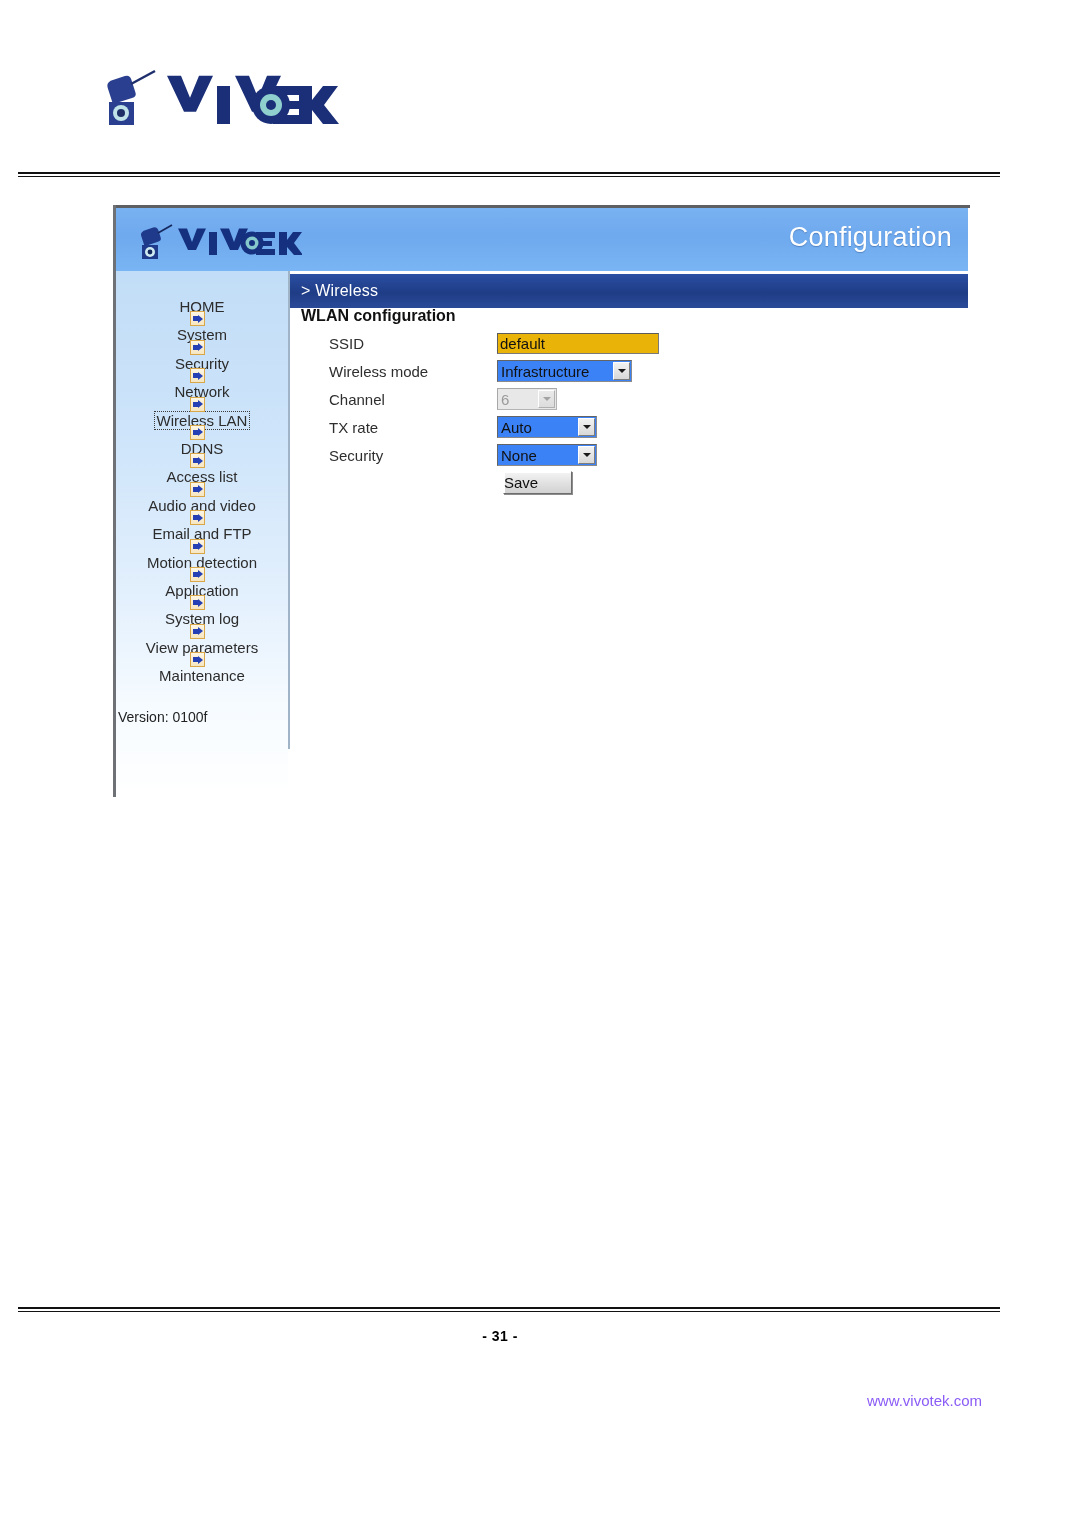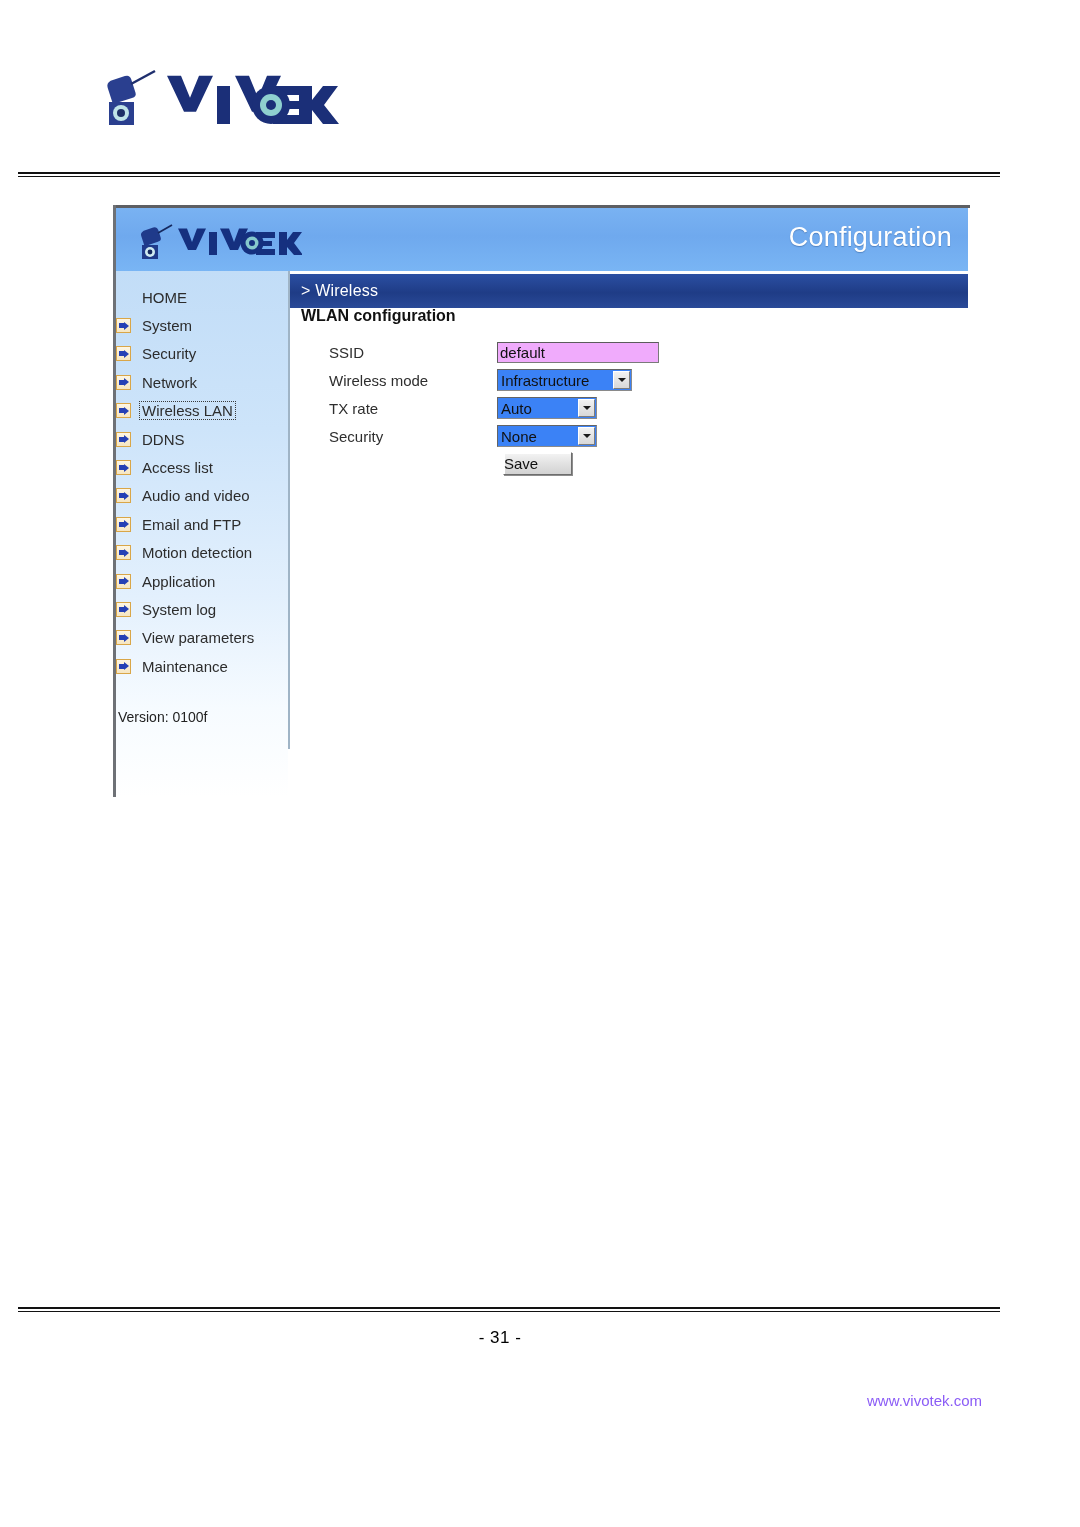--- a/index.html
+++ b/index.html
@@ -47,22 +47,22 @@
     border-bottom: 1px solid #121212;
     box-sizing: border-box;
   }
 
   .page-number {
     position: absolute;
     left: 0;
     top: 1328px;
     width: 1000px;
     text-align: center;
-    font-size: 17px;
-    font-weight: normal;
+    font-size: 14px;
+    font-weight: bold;
     color: #000000;
     letter-spacing: 0.5px;
   }
 
   .doc-url {
     position: absolute;
     right: 98px;
     top: 1392px;
     font-size: 15px;
     color: #8b5cf6;
@@ -146,20 +146,21 @@
     top: 12px;
     width: 172px;
   }
   .nav-item {
     position: relative;
     height: 28.4px;
     display: flex;
     align-items: center;
     padding-left: 0;
     box-sizing: border-box;
+    flex-direction: column;
   }
   .nav-icon {
     width: 15px;
     height: 15px;
     flex: 0 0 15px;
     border: 1px solid #d9a648;
     background: linear-gradient(180deg, #fdf6e4 0%, #f6e6c2 100%);
     box-sizing: border-box;
     position: relative;
     margin-right: 9px;
@@ -247,21 +248,21 @@
     top: 36px;
     font-size: 16px;
     font-weight: bold;
     color: #111111;
     white-space: nowrap;
   }
 
   .form-area {
     position: absolute;
     left: 0;
-    top: 67px;
+    top: 58px;
     width: 678px;
     text-decoration: underline;
   }
   .form-row {
     position: relative;
     height: 28px;
     display: flex;
     align-items: center;
   }
   .form-label {
@@ -276,21 +277,21 @@
     left: 207px;
   }
 
   
   .text-input {
     width: 162px;
     height: 21px;
     border: 1px solid #7a7a7a;
     border-top-color: #5c5c5c;
     border-left-color: #5c5c5c;
-    background: #f0abfc;
+    background: #eab308;
     font-family: "Liberation Sans", sans-serif;
     font-size: 15px;
     color: #111111;
     padding: 0 2px;
     box-sizing: border-box;
     line-height: 19px;
   }
 
   
   .select-box {
@@ -543,20 +544,29 @@
       <div class="form-row">
         <span class="form-label">Wireless mode</span>
         <span class="form-control">
           <span class="select-box wide">
             <span class="select-value">Infrastructure</span>
             <span class="select-arrow"></span>
           </span>
         </span>
       </div>
 
+      <div class="form-row">
+        <span class="form-label">Channel</span>
+        <span class="form-control">
+          <span class="select-box narrow disabled">
+            <span class="select-value">6</span>
+            <span class="select-arrow"></span>
+          </span>
+        </span>
+      </div>
 
       <div class="form-row">
         <span class="form-label">TX rate</span>
         <span class="form-control">
           <span class="select-box medium">
             <span class="select-value">Auto</span>
             <span class="select-arrow"></span>
           </span>
         </span>
       </div>

